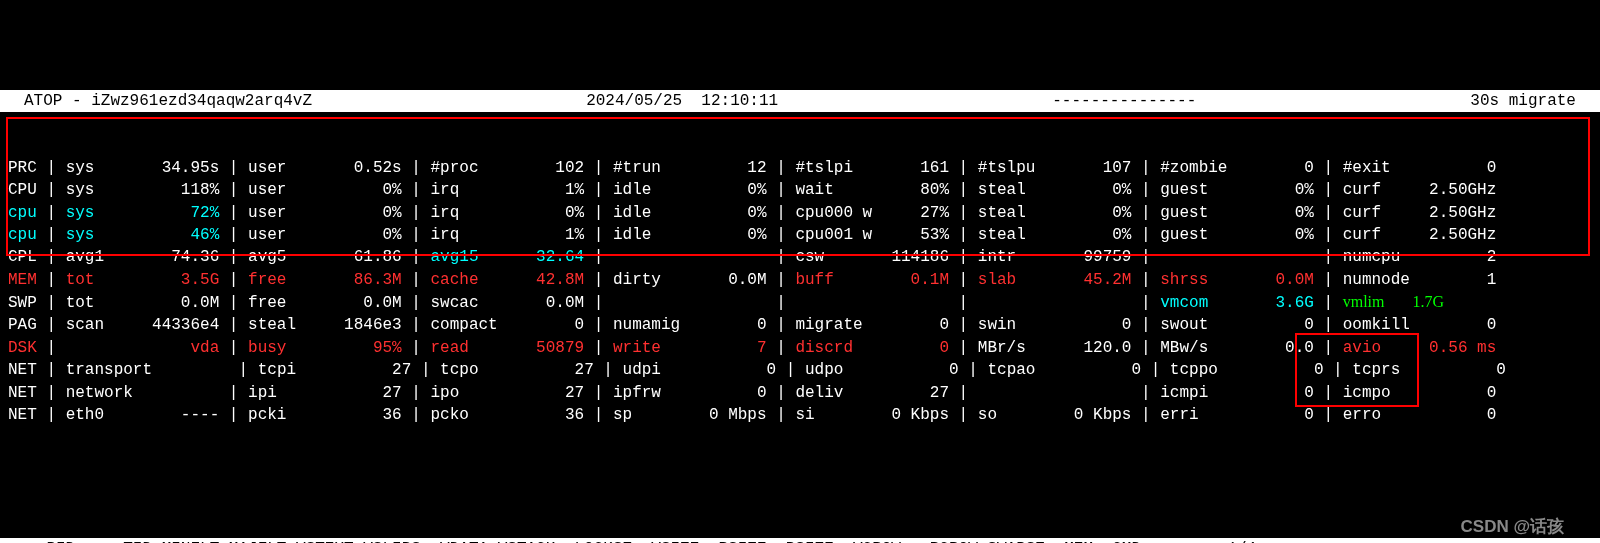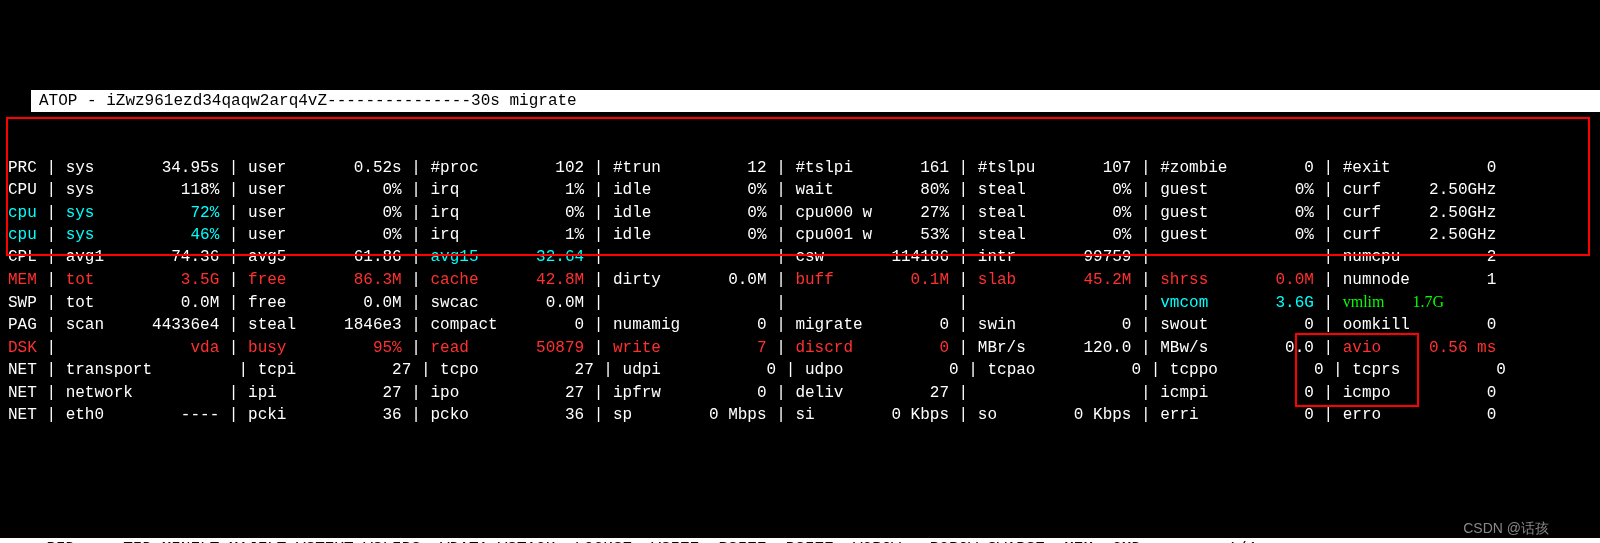--- a/index.html
+++ b/index.html
@@ -11,56 +11,58 @@
     font-size: 16px;
     line-height: 1.4;
     width: 1600px;
     overflow: hidden;
     white-space: pre;
   }
   .header {
     background: #fff;
     color: #000;
     display: flex;
-    padding: 0 8px;
-    margin-left: 31px;
+    justify-content: space-between;
+    padding: 0 24px;
   }
   .colheader {
     background: #fff;
     color: #000;
     padding: 0 8px;
   }
   .row {
     padding: 0 8px;
   }
   .cyan { color: #00ffff; }
   .red { color: #ff3030; text-align: right; }
   .green { color: #00ff00; font-family: Liberation Serif, serif; }
   .white { color: #fff; }
   .redbox {
     position: absolute;
     border: 2px solid red;
     pointer-events: none;
   }
   .watermark {
     position: absolute;
-    right: 51px;
+    right: 36px;
     bottom: 4px;
     color: #888;
-    font-size: 14px;
+    font-size: 17px;
     font-family: sans-serif;
+    font-weight: bold;
   }
 </style>
 </head>
 <body>
 
 
 
 <div class="header">
   <span>ATOP - iZwz961ezd34qaqw2arq4vZ</span>
+  <span>2024/05/25  12:10:11</span>
   <span>---------------</span>
   <span>30s migrate</span>
 </div>
 
 <div id="syslines"><div class="row"><span class="white">PRC</span> | <span class="white">sys     </span><span class="white">  34.95s</span> | <span class="white">user    </span><span class="white">   0.52s</span> | <span class="white">#proc   </span><span class="white">     102</span> | <span class="white">#trun   </span><span class="white">      12</span> | <span class="white">#tslpi  </span><span class="white">     161</span> | <span class="white">#tslpu  </span><span class="white">     107</span> | <span class="white">#zombie </span><span class="white">       0</span> | <span class="white">#exit   </span><span class="white">       0</span></div><div class="row"><span class="white">CPU</span> | <span class="white">sys     </span><span class="white">    118%</span> | <span class="white">user    </span><span class="white">      0%</span> | <span class="white">irq     </span><span class="white">      1%</span> | <span class="white">idle    </span><span class="white">      0%</span> | <span class="white">wait    </span><span class="white">     80%</span> | <span class="white">steal   </span><span class="white">      0%</span> | <span class="white">guest   </span><span class="white">      0%</span> | <span class="white">curf    </span><span class="white"> 2.50GHz</span></div><div class="row"><span class="cyan">cpu</span> | <span class="cyan">sys     </span><span class="cyan">     72%</span> | <span class="white">user    </span><span class="white">      0%</span> | <span class="white">irq     </span><span class="white">      0%</span> | <span class="white">idle    </span><span class="white">      0%</span> | <span class="white">cpu000 w</span><span class="white">     27%</span> | <span class="white">steal   </span><span class="white">      0%</span> | <span class="white">guest   </span><span class="white">      0%</span> | <span class="white">curf    </span><span class="white"> 2.50GHz</span></div><div class="row"><span class="cyan">cpu</span> | <span class="cyan">sys     </span><span class="cyan">     46%</span> | <span class="white">user    </span><span class="white">      0%</span> | <span class="white">irq     </span><span class="white">      1%</span> | <span class="white">idle    </span><span class="white">      0%</span> | <span class="white">cpu001 w</span><span class="white">     53%</span> | <span class="white">steal   </span><span class="white">      0%</span> | <span class="white">guest   </span><span class="white">      0%</span> | <span class="white">curf    </span><span class="white"> 2.50GHz</span></div><div class="row"><span class="white">CPL</span> | <span class="white">avg1    </span><span class="white">   74.36</span> | <span class="white">avg5    </span><span class="white">   61.86</span> | <span class="cyan">avg15   </span><span class="cyan">   32.64</span> | <span class="white">        </span><span class="white">        </span> | <span class="white">csw     </span><span class="white">  114186</span> | <span class="white">intr    </span><span class="white">   99759</span> | <span class="white">        </span><span class="white">        </span> | <span class="white">numcpu  </span><span class="white">       2</span></div><div class="row"><span class="red">MEM</span> | <span class="red">tot     </span><span class="red">    3.5G</span> | <span class="red">free    </span><span class="red">   86.3M</span> | <span class="red">cache   </span><span class="red">   42.8M</span> | <span class="white">dirty   </span><span class="white">    0.0M</span> | <span class="red">buff    </span><span class="red">    0.1M</span> | <span class="red">slab    </span><span class="red">   45.2M</span> | <span class="red">shrss   </span><span class="red">    0.0M</span> | <span class="white">numnode </span><span class="white">       1</span></div><div class="row"><span class="white">SWP</span> | <span class="white">tot     </span><span class="white">    0.0M</span> | <span class="white">free    </span><span class="white">    0.0M</span> | <span class="white">swcac   </span><span class="white">    0.0M</span> | <span class="white">        </span><span class="white">        </span> | <span class="white">        </span><span class="white">        </span> | <span class="white">        </span><span class="white">        </span> | <span class="cyan">vmcom   </span><span class="cyan">    3.6G</span> | <span class="green">vmlim   </span><span class="green">    1.7G</span></div><div class="row"><span class="white">PAG</span> | <span class="white">scan    </span><span class="white"> 44336e4</span> | <span class="white">steal   </span><span class="white">  1846e3</span> | <span class="white">compact </span><span class="white">       0</span> | <span class="white">numamig </span><span class="white">       0</span> | <span class="white">migrate </span><span class="white">       0</span> | <span class="white">swin    </span><span class="white">       0</span> | <span class="white">swout   </span><span class="white">       0</span> | <span class="white">oomkill </span><span class="white">       0</span></div><div class="row"><span class="red">DSK</span> | <span class="red">        </span><span class="red">     vda</span> | <span class="red">busy    </span><span class="red">     95%</span> | <span class="red">read    </span><span class="red">   50879</span> | <span class="red">write   </span><span class="red">       7</span> | <span class="red">discrd  </span><span class="red">       0</span> | <span class="white">MBr/s   </span><span class="white">   120.0</span> | <span class="white">MBw/s   </span><span class="white">     0.0</span> | <span class="red">avio    </span><span class="red"> 0.56 ms</span></div><div class="row"><span class="white">NET</span> | <span class="white">transport</span><span class="white">        </span> | <span class="white">tcpi    </span><span class="white">      27</span> | <span class="white">tcpo    </span><span class="white">      27</span> | <span class="white">udpi    </span><span class="white">       0</span> | <span class="white">udpo    </span><span class="white">       0</span> | <span class="white">tcpao   </span><span class="white">       0</span> | <span class="white">tcppo   </span><span class="white">       0</span> | <span class="white">tcprs   </span><span class="white">       0</span></div><div class="row"><span class="white">NET</span> | <span class="white">network </span><span class="white">        </span> | <span class="white">ipi     </span><span class="white">      27</span> | <span class="white">ipo     </span><span class="white">      27</span> | <span class="white">ipfrw   </span><span class="white">       0</span> | <span class="white">deliv   </span><span class="white">      27</span> | <span class="white">        </span><span class="white">        </span> | <span class="white">icmpi   </span><span class="white">       0</span> | <span class="white">icmpo   </span><span class="white">       0</span></div><div class="row"><span class="white">NET</span> | <span class="white">eth0    </span><span class="white">    ----</span> | <span class="white">pcki    </span><span class="white">      36</span> | <span class="white">pcko    </span><span class="white">      36</span> | <span class="white">sp      </span><span class="white">  0 Mbps</span> | <span class="white">si      </span><span class="white">  0 Kbps</span> | <span class="white">so      </span><span class="white">  0 Kbps</span> | <span class="white">erri    </span><span class="white">       0</span> | <span class="white">erro    </span><span class="white">       0</span></div></div>
 
 <div class="row"> </div>
 
 <div class="colheader">    PID     TID MINFLT MAJFLT VSTEXT VSLIBS  VDATA VSTACK  LOCKSZ  VSIZE  RSIZE  PSIZE  VGROW   RGROW SWAPSZ  MEM  CMD         1/4</div>
 

